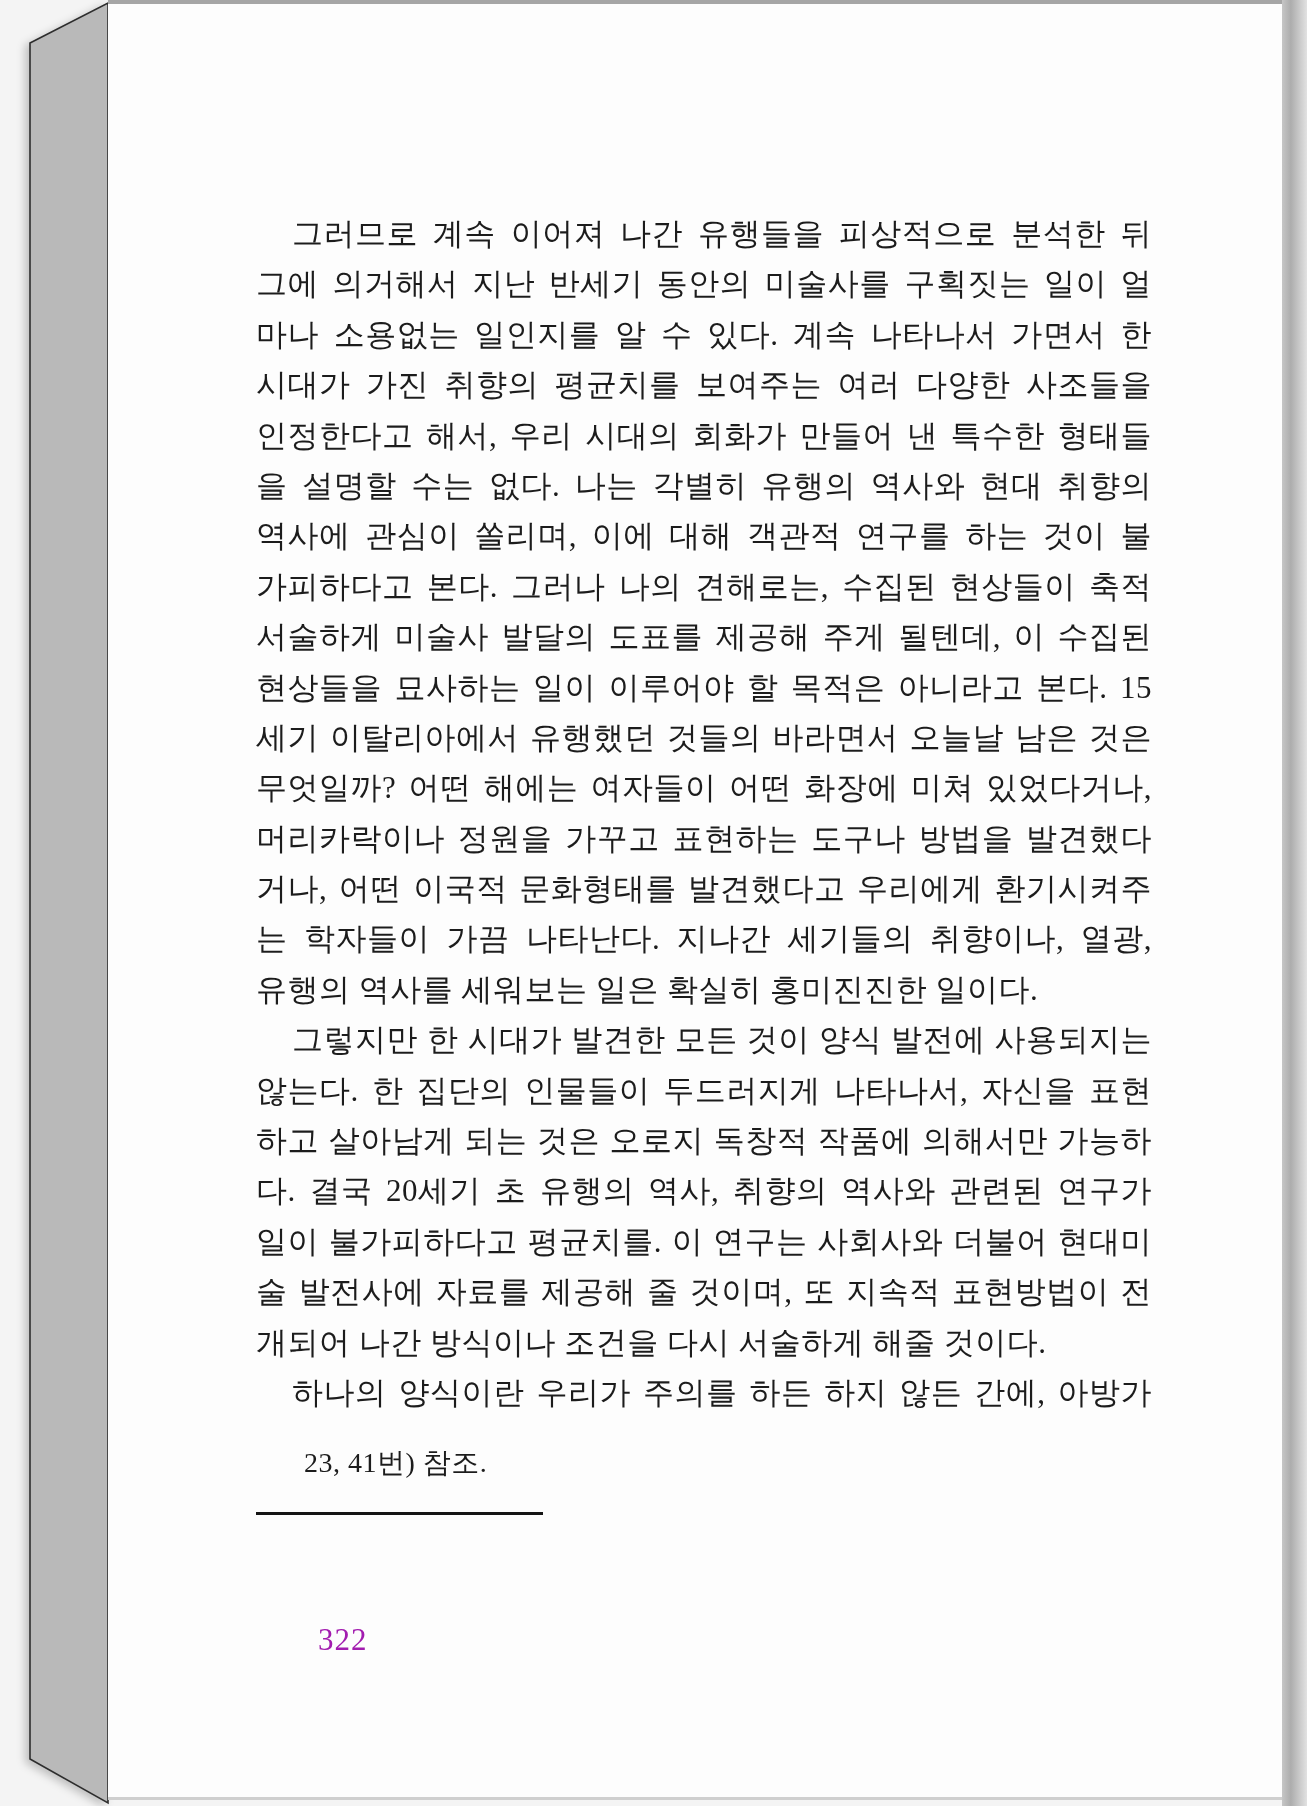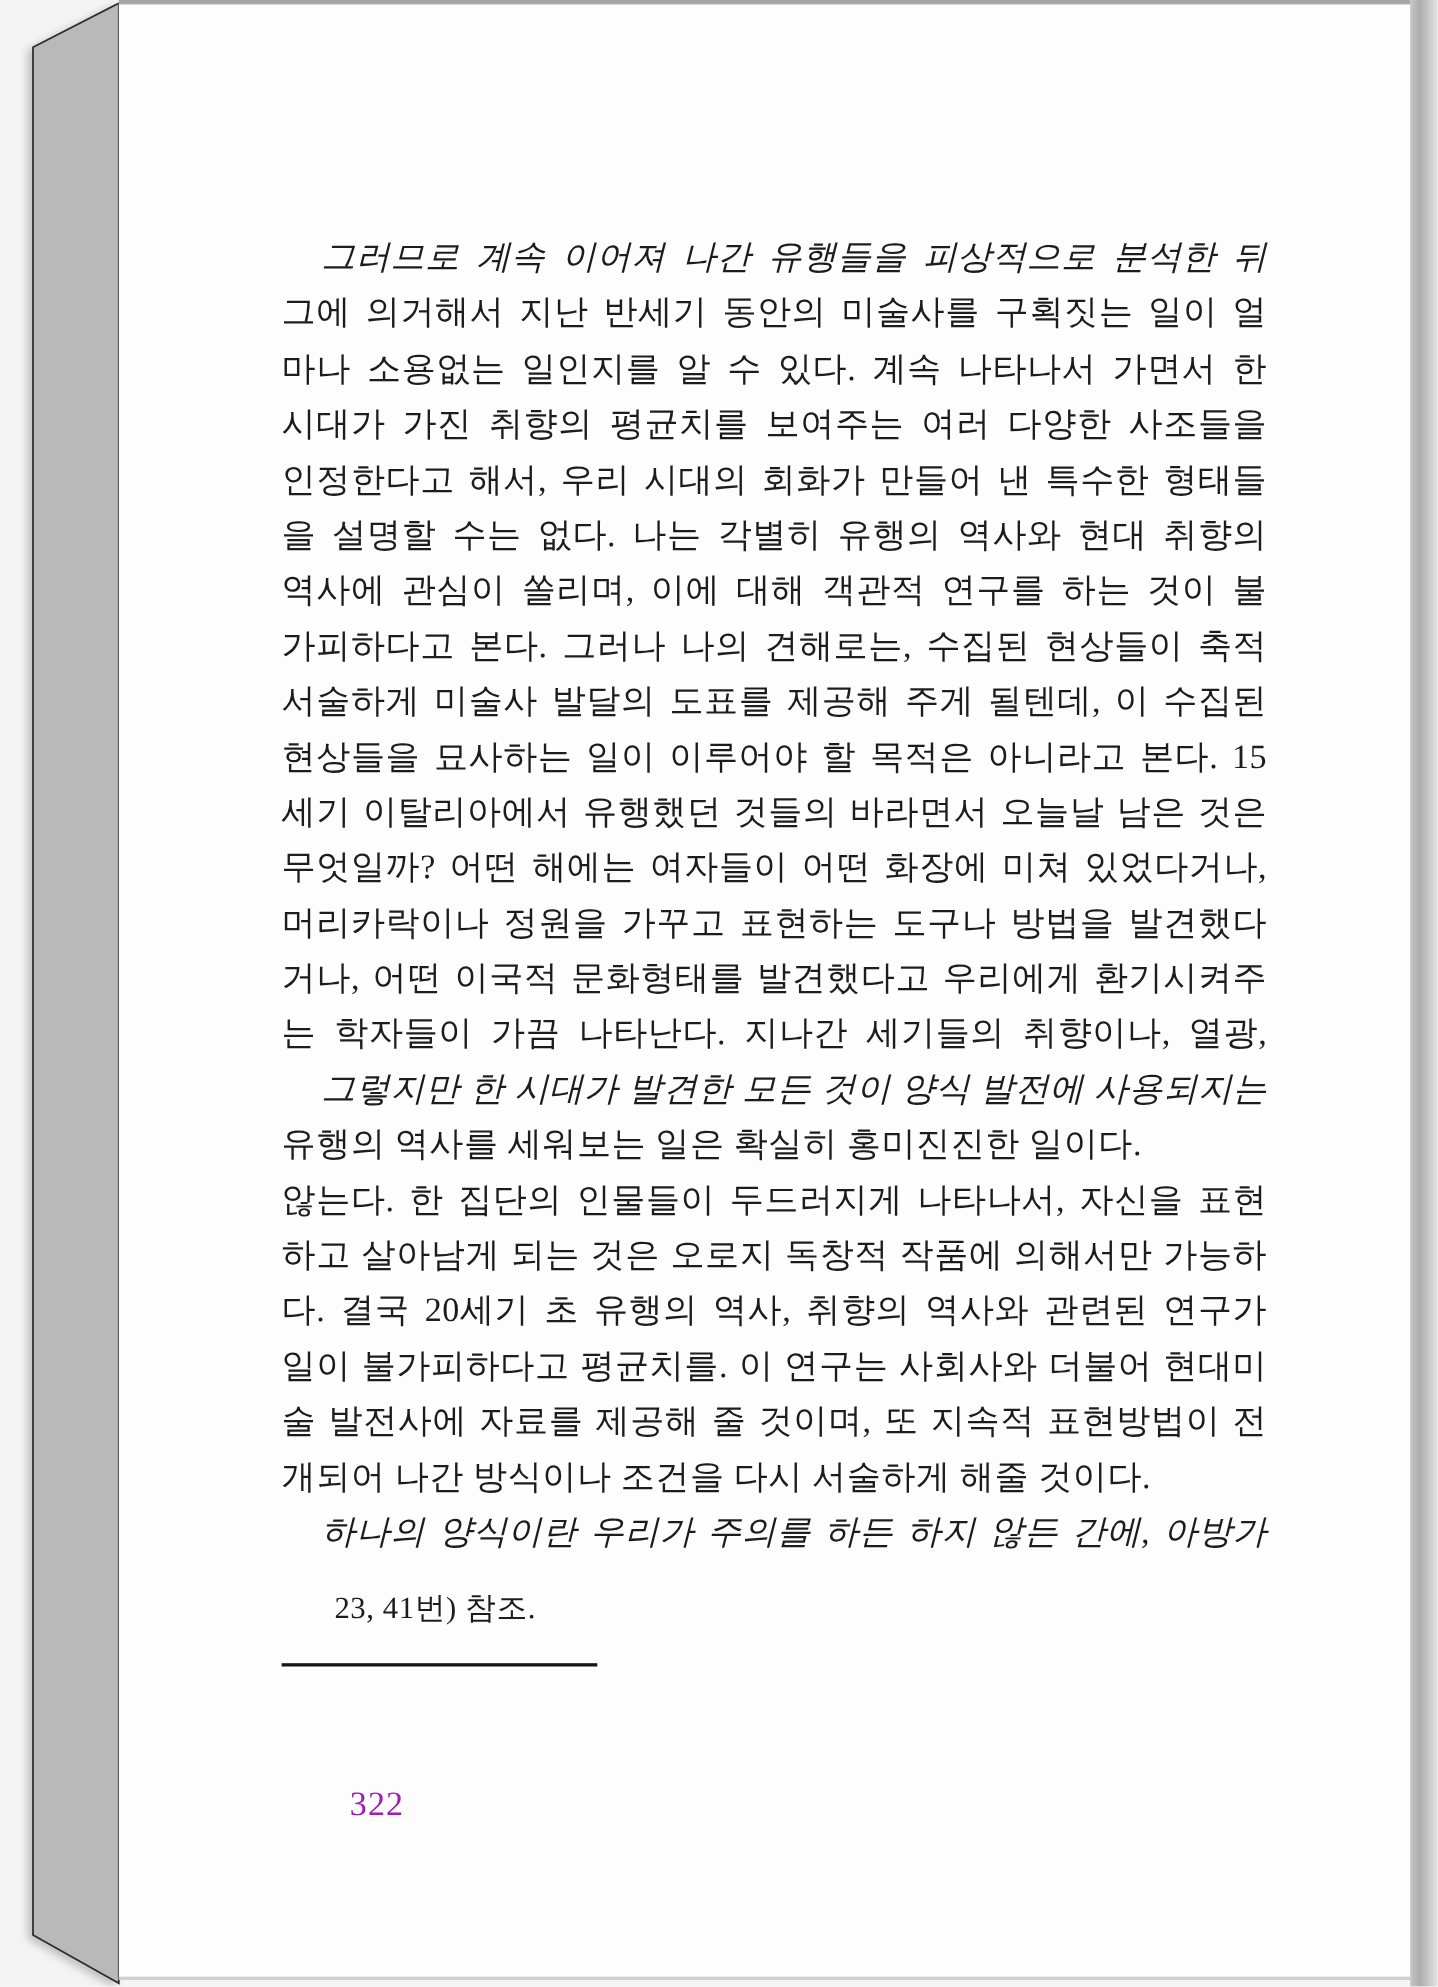--- a/index.html
+++ b/index.html
@@ -32,21 +32,21 @@
 
   .textblock{
     position:absolute;left:148px;top:205px;width:896px;
     color:#1c1c1c;
   }
   .line{
     height:50.4px;line-height:50.4px;font-size:31px;
     text-align:justify;text-align-last:justify;
     white-space:nowrap;letter-spacing:0.5px;
   }
-  .line.indent{padding-left:36px;font-style:italic;}
+  .line.indent{padding-left:36px;}
   .line.pend{text-align-last:left;}
 
   .footnote-rule{
     position:absolute;left:148px;top:1508px;width:287px;height:3px;
     background:#141414;
   }
   .footnote{
     position:absolute;left:196px;top:1441px;
     font-size:28px;line-height:36px;color:#1c1c1c;letter-spacing:0.5px;
   }
@@ -76,23 +76,23 @@
       <div class="line">을 설명할 수는 없다. 나는 각별히 유행의 역사와 현대 취향의</div>
       <div class="line">역사에 관심이 쏠리며, 이에 대해 객관적 연구를 하는 것이 불</div>
       <div class="line">가피하다고 본다. 그러나 나의 견해로는, 수집된 현상들이 축적</div>
       <div class="line">서술하게 미술사 발달의 도표를 제공해 주게 될텐데, 이 수집된</div>
       <div class="line">현상들을 묘사하는 일이 이루어야 할 목적은 아니라고 본다. 15</div>
       <div class="line">세기 이탈리아에서 유행했던 것들의 바라면서 오늘날 남은 것은</div>
       <div class="line">무엇일까? 어떤 해에는 여자들이 어떤 화장에 미쳐 있었다거나,</div>
       <div class="line">머리카락이나 정원을 가꾸고 표현하는 도구나 방법을 발견했다</div>
       <div class="line">거나, 어떤 이국적 문화형태를 발견했다고 우리에게 환기시켜주</div>
       <div class="line">는 학자들이 가끔 나타난다. 지나간 세기들의 취향이나, 열광,</div>
+      <div class="line pend">유행의 역사를 세워보는 일은 확실히 홍미진진한 일이다.</div>
+
       <div class="line indent">그렇지만 한 시대가 발견한 모든 것이 양식 발전에 사용되지는</div>
-
-      <div class="line pend">유행의 역사를 세워보는 일은 확실히 홍미진진한 일이다.</div>
       <div class="line">않는다. 한 집단의 인물들이 두드러지게 나타나서, 자신을 표현</div>
       <div class="line">하고 살아남게 되는 것은 오로지 독창적 작품에 의해서만 가능하</div>
       <div class="line">다. 결국 20세기 초 유행의 역사, 취향의 역사와 관련된 연구가</div>
       <div class="line">일이 불가피하다고 평균치를. 이 연구는 사회사와 더불어 현대미</div>
       <div class="line">술 발전사에 자료를 제공해 줄 것이며, 또 지속적 표현방법이 전</div>
       <div class="line pend">개되어 나간 방식이나 조건을 다시 서술하게 해줄 것이다.</div>
 
       <div class="line indent">하나의 양식이란 우리가 주의를 하든 하지 않든 간에, 아방가</div>
     </div>
 

